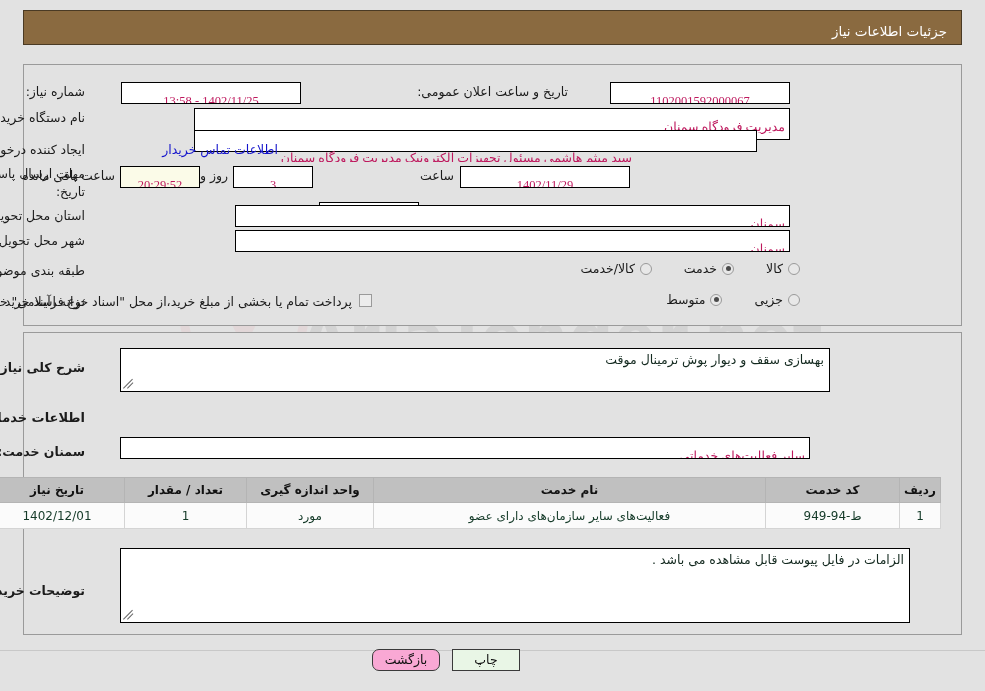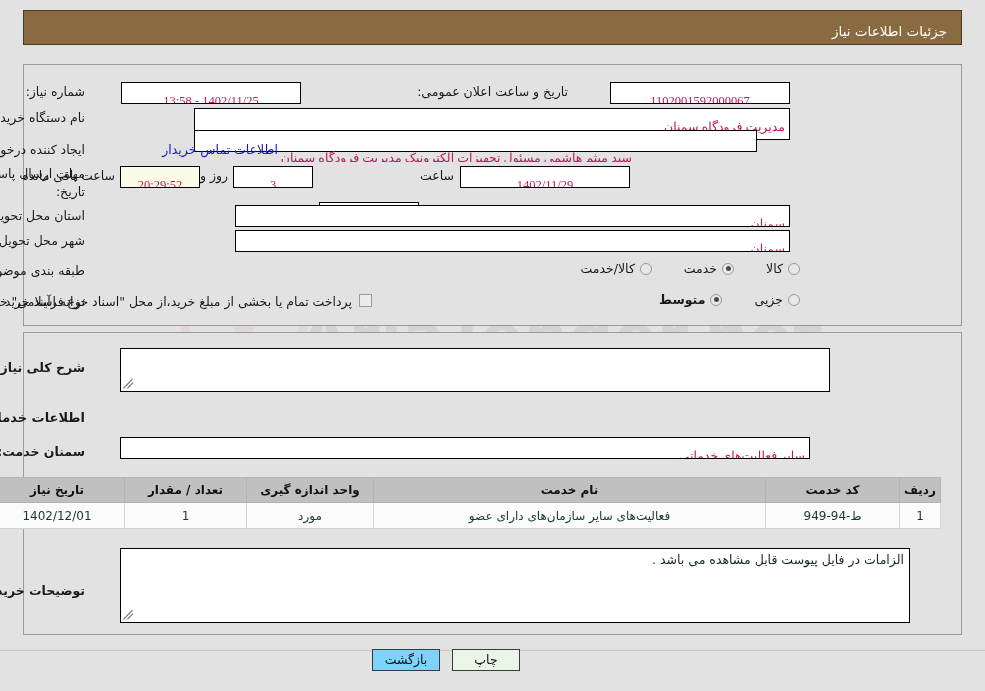--- a/index.html
+++ b/index.html
@@ -230,21 +230,21 @@
     font-size: 12.5px;
     text-align: center;
     line-height: 20px;
     height: 22px;
     cursor: pointer;
     color: #111;
     z-index: 3;
     font-family: "DejaVu Sans", "Liberation Sans", sans-serif;
   }
   .btn-print { background: #e9f6e6; }
-  .btn-back  { background: #7dd3fc; }
+  .btn-back  { background: #f9a8d4; border-radius: 7px; }
 
   .hr-sep {
     position: absolute;
     z-index: 3;
     border: 0;
     border-top: 1px solid #c8c8c8;
   }
 </style>
 </head>
 <body>
@@ -308,32 +308,33 @@
     <span class="radio-label" style="margin-left:0;">کالا/خدمت</span>
   </div>
 </div>
 
 <div class="lbl" style="right:900px; top:294px;">نوع فرآیند خرید :</div>
 <div class="radio-group" style="right:185px; top:292px; width:420px; justify-content:flex-start;">
   <div class="radio-opt">
     <span class="radio-dot"></span>
     <span class="radio-label" style="margin-left:0;">جزیی</span>
   </div>
-  <div class="radio-opt" style="margin-right:32px;font-weight:bold;">
+  <div class="radio-opt" style="margin-right:32px;">
     <span class="radio-dot on"></span>
     <span class="radio-label" style="margin-left:0;">متوسط</span>
   </div>
 </div>
 <div class="cb" style="right:613px; top:294px;"></div>
 <div class="lbl" style="right:633px; top:294px;">پرداخت تمام یا بخشی از مبلغ خرید،از محل "اسناد خزانه اسلامی" خواهد بود.</div>
 
 <div class="panel" id="panel-bottom"></div>
 
 <div class="lbl lbl-bold" style="right:900px; top:360px;">شرح کلی نیاز:</div>
 <div class="ta" style="right:155px; top:348px; width:710px; height:44px; text-align:right;">
+  <span>بهسازی سقف و دیوار پوش ترمینال موقت</span>
   <span class="resize-grip"></span>
 </div>
 
 <div class="lbl lbl-bold" style="right:900px; top:410px; font-size:13px;">اطلاعات خدمات مورد نیاز</div>
 
 <div class="lbl lbl-bold" style="right:900px; top:444px;">سمنان خدمت:</div>
 <div class="box right" style="right:175px; top:437px; width:690px; height:22px;">سایر فعالیت‌های خدماتی</div>
 
 <table class="tbl" style="right:44px; top:477px; width:897px;">
   <thead>

